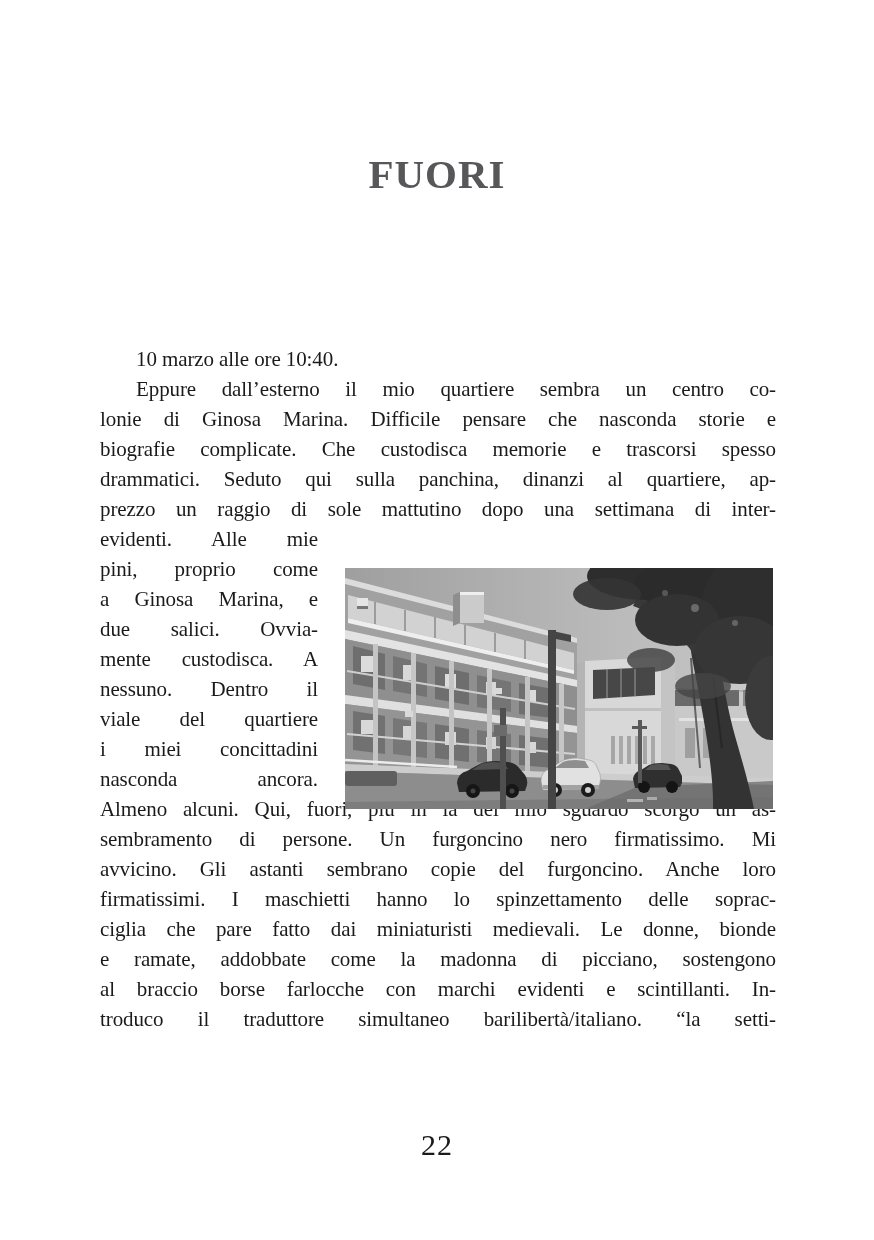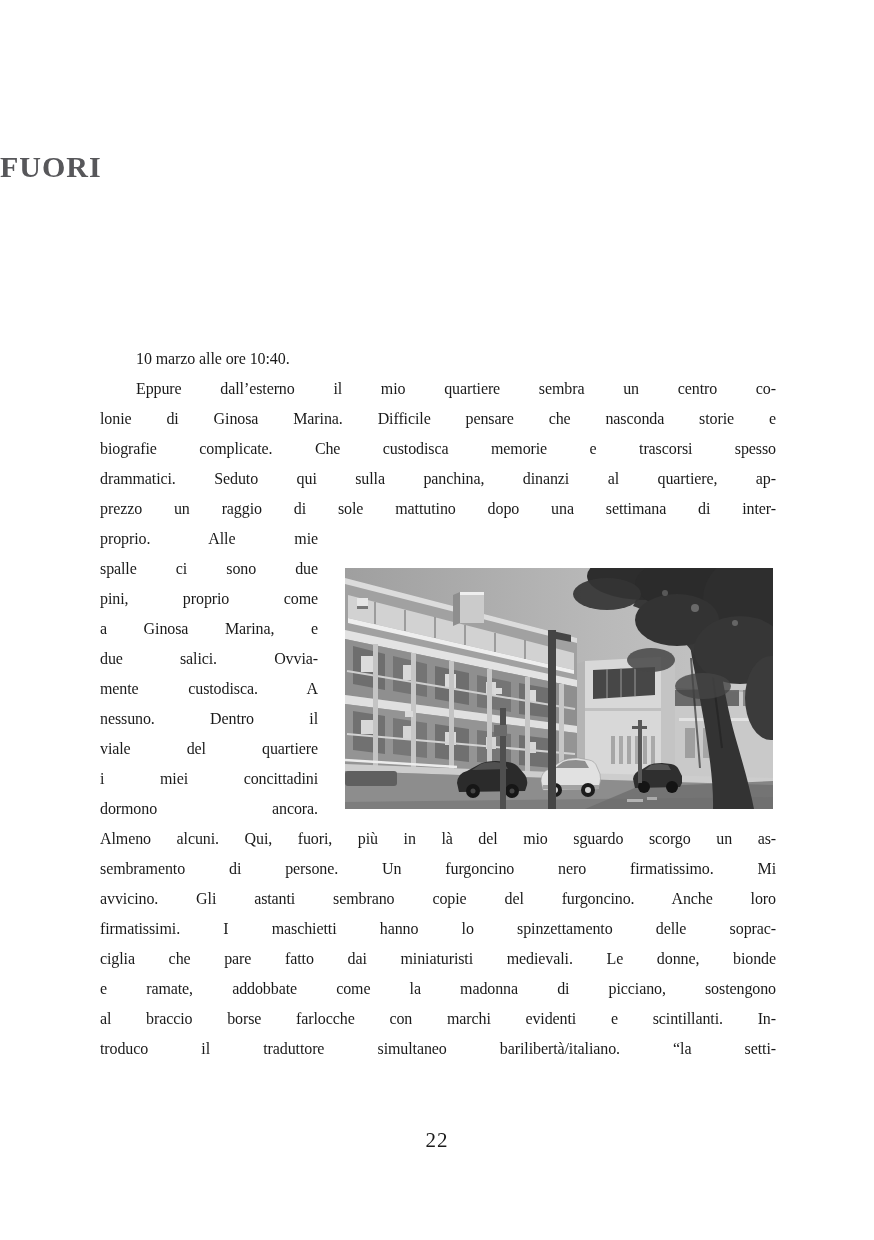--- a/index.html
+++ b/index.html
@@ -9,67 +9,66 @@
   }
   html,body{margin:0;padding:0;}
   body{width:874px;height:1240px;background:var(--page-bg);}
   .page{
     position:relative;width:874px;height:1240px;background:var(--page-bg);
     font-family:"Liberation Serif","DejaVu Serif",serif;color:var(--body-color);
     overflow:hidden;
   }
   .chapter-title{
     position:absolute;top:150px;left:0;width:100%;margin:0;
-    text-align:left;font-size:30px;font-weight:bold;letter-spacing:1px;
+    text-align:center;font-size:41px;font-weight:bold;letter-spacing:1px;
     color:var(--title-color);
   }
   .text-block{position:absolute;left:100px;top:344px;width:676px;}
   .line{
-    height:30px;line-height:30px;font-size:16px;letter-spacing:-0.1px;
+    height:30px;line-height:30px;font-size:21px;letter-spacing:-0.1px;
     text-align:justify;text-align-last:justify;overflow:hidden;white-space:nowrap;
   }
   .line.narrow{width:218px;}
   .line.indent{text-indent:36px;}
   .line.para-end{text-align-last:left;}
   .photo{
     position:absolute;left:345px;top:568px;width:428px;height:241px;margin:0;
   }
   .photo svg{display:block;width:100%;height:100%;}
   .page-number{
     position:absolute;top:1128px;left:0;width:100%;
-    text-align:center;font-size:21px;letter-spacing:1px;
+    text-align:center;font-size:30px;letter-spacing:1px;
   }
 </style>
 </head>
 <body>
 
 <div class="page">
 
   <h1 class="chapter-title">FUORI</h1>
 
   <div class="text-block">
     <div id="lines-top">
         <div class="line indent para-end">10 marzo alle ore 10:40.</div>
         <div class="line indent">Eppure dall’esterno il mio quartiere sembra un centro co-</div>
         <div class="line">lonie di Ginosa Marina. Difficile pensare che nasconda storie e</div>
         <div class="line">biografie complicate. Che custodisca memorie e trascorsi spesso</div>
         <div class="line">drammatici. Seduto qui sulla panchina, dinanzi al quartiere, ap-</div>
         <div class="line">prezzo un raggio di sole mattutino dopo una settimana di inter-</div>
       </div>
     <div id="lines-narrow">
-        <div class="line narrow">proprio. Alle mie</div>
-        <div class="line narrow">spalle ci sono due</div>
+        <div class="line narrow">evidenti. Alle mie</div>
         <div class="line narrow">pini, proprio come</div>
         <div class="line narrow">a Ginosa Marina, e</div>
         <div class="line narrow">due salici. Ovvia-</div>
         <div class="line narrow">mente custodisca. A</div>
         <div class="line narrow">nessuno. Dentro il</div>
         <div class="line narrow">viale del quartiere</div>
         <div class="line narrow">i miei concittadini</div>
-        <div class="line narrow">dormono ancora.</div>
+        <div class="line narrow">nasconda ancora.</div>
       </div>
     <div id="lines-bottom">
         <div class="line">Almeno alcuni. Qui, fuori, più in là del mio sguardo scorgo un as-</div>
         <div class="line">sembramento di persone. Un furgoncino nero firmatissimo. Mi</div>
         <div class="line">avvicino. Gli astanti sembrano copie del furgoncino. Anche loro</div>
         <div class="line">firmatissimi. I maschietti hanno lo spinzettamento delle soprac-</div>
         <div class="line">ciglia che pare fatto dai miniaturisti medievali. Le donne, bionde</div>
         <div class="line">e ramate, addobbate come la madonna di picciano, sostengono</div>
         <div class="line">al braccio borse farlocche con marchi evidenti e scintillanti. In-</div>
         <div class="line">troduco il traduttore simultaneo barilibertà/italiano. “la setti-</div>

